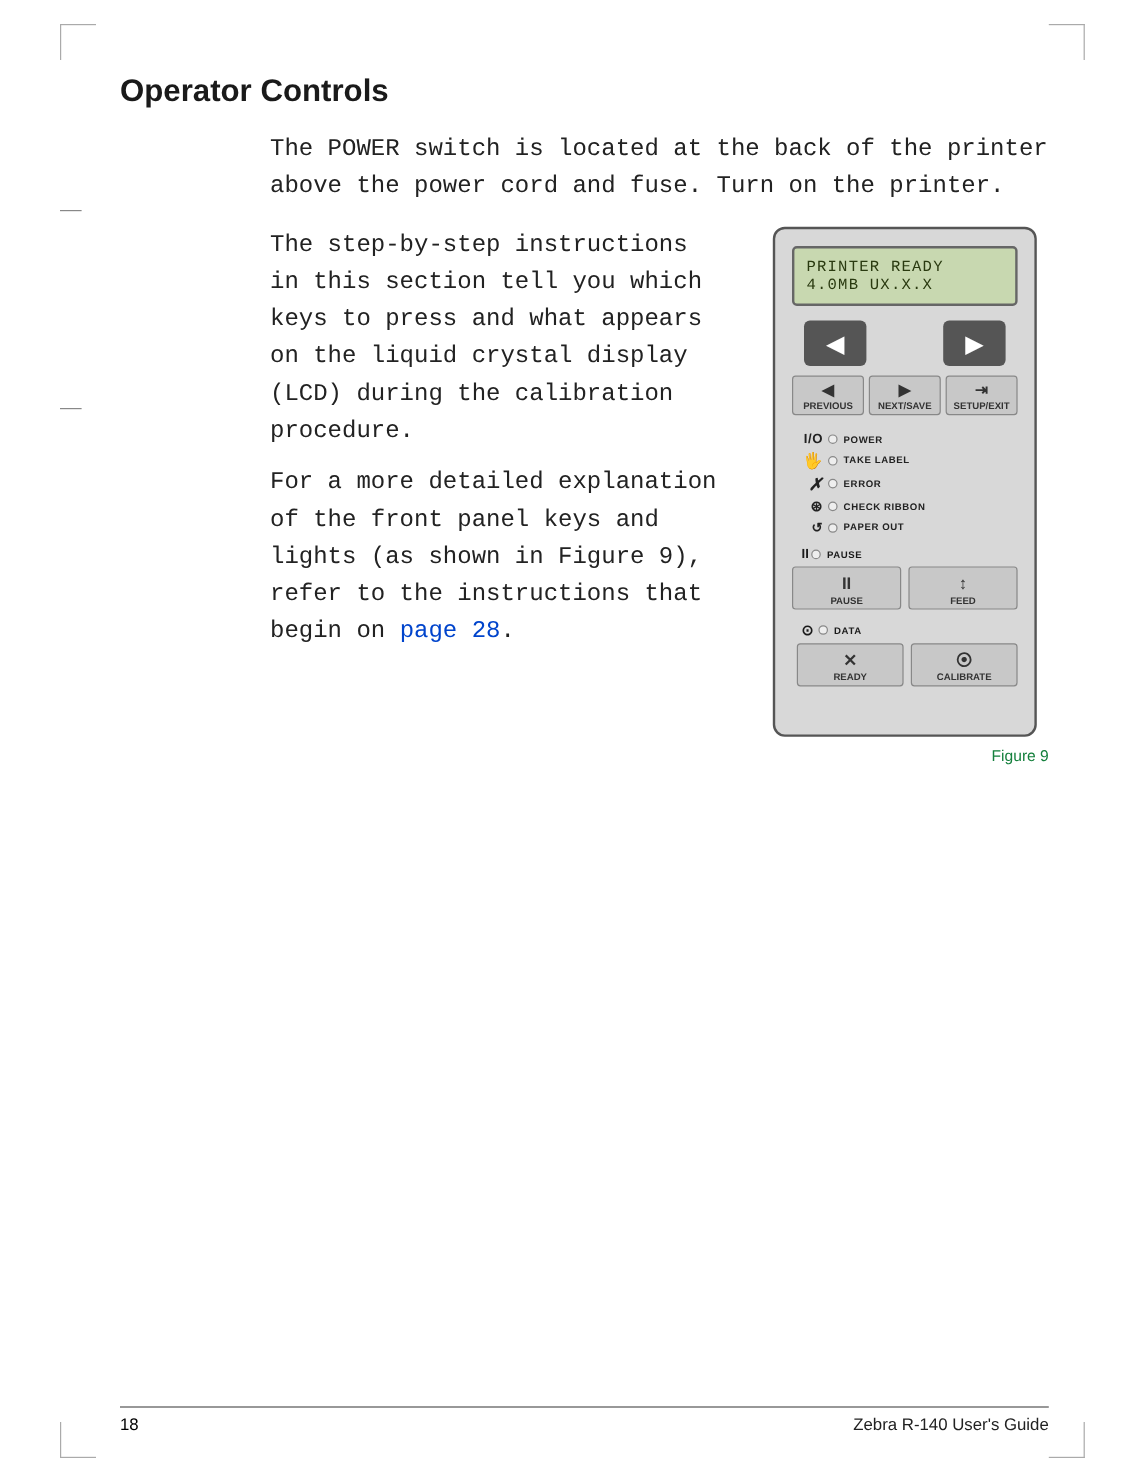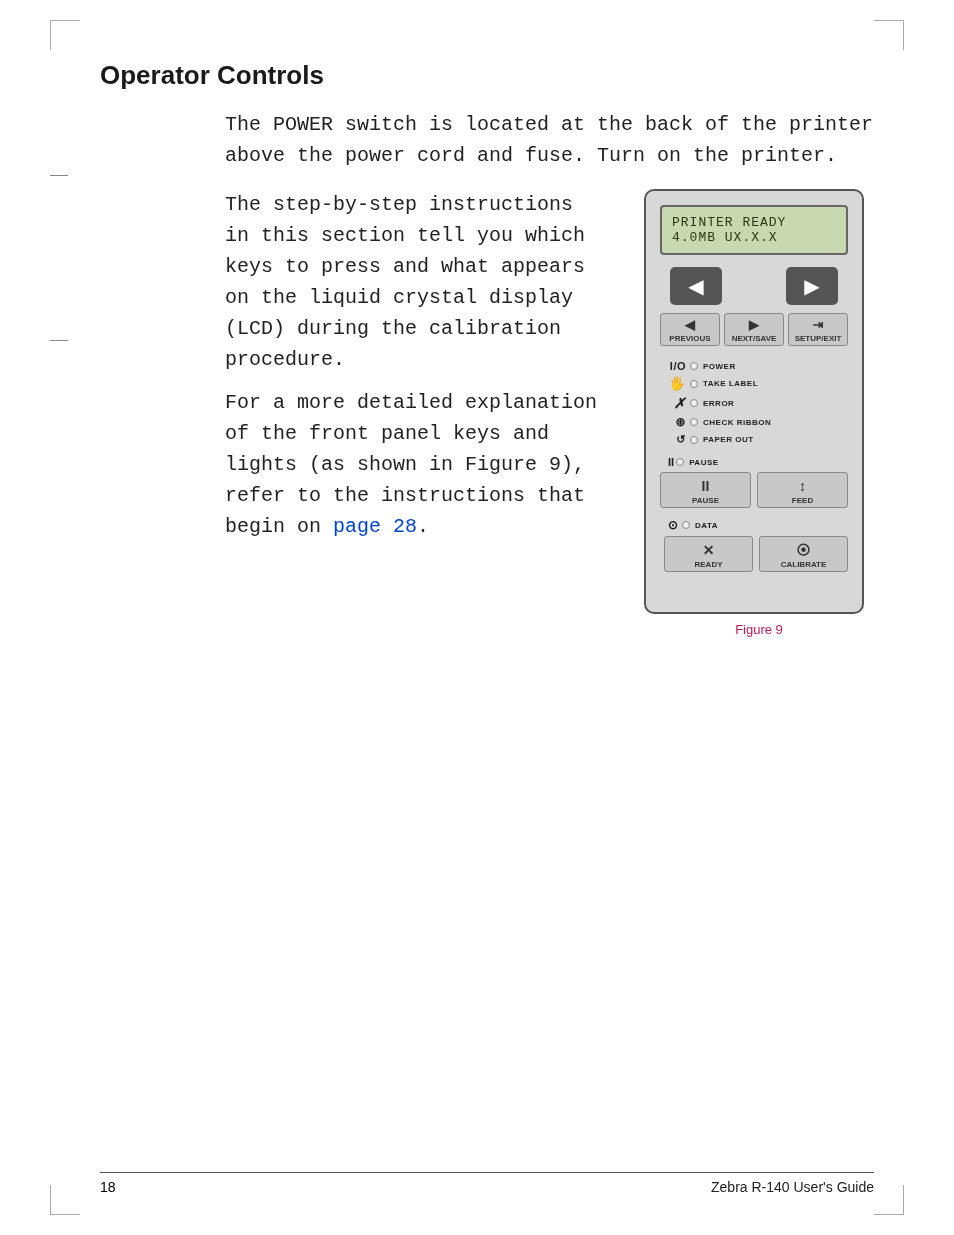--- a/index.html
+++ b/index.html
@@ -275,25 +275,25 @@
     .data-row {
       display: flex;
       align-items: center;
       margin-bottom: 4px;
       font-size: 8px;
       font-family: Arial, sans-serif;
       font-weight: bold;
     }
 
     .figure-caption {
-      text-align: center;
+      text-align: right;
       font-family: Arial, sans-serif;
       font-size: 13px;
       margin-top: 8px;
-      color: #be185d;
+      color: #15803d;
     }
 
     
     .footer {
       position: absolute;
       bottom: 40px;
       left: 100px;
       right: 80px;
       display: flex;
       justify-content: space-between;

